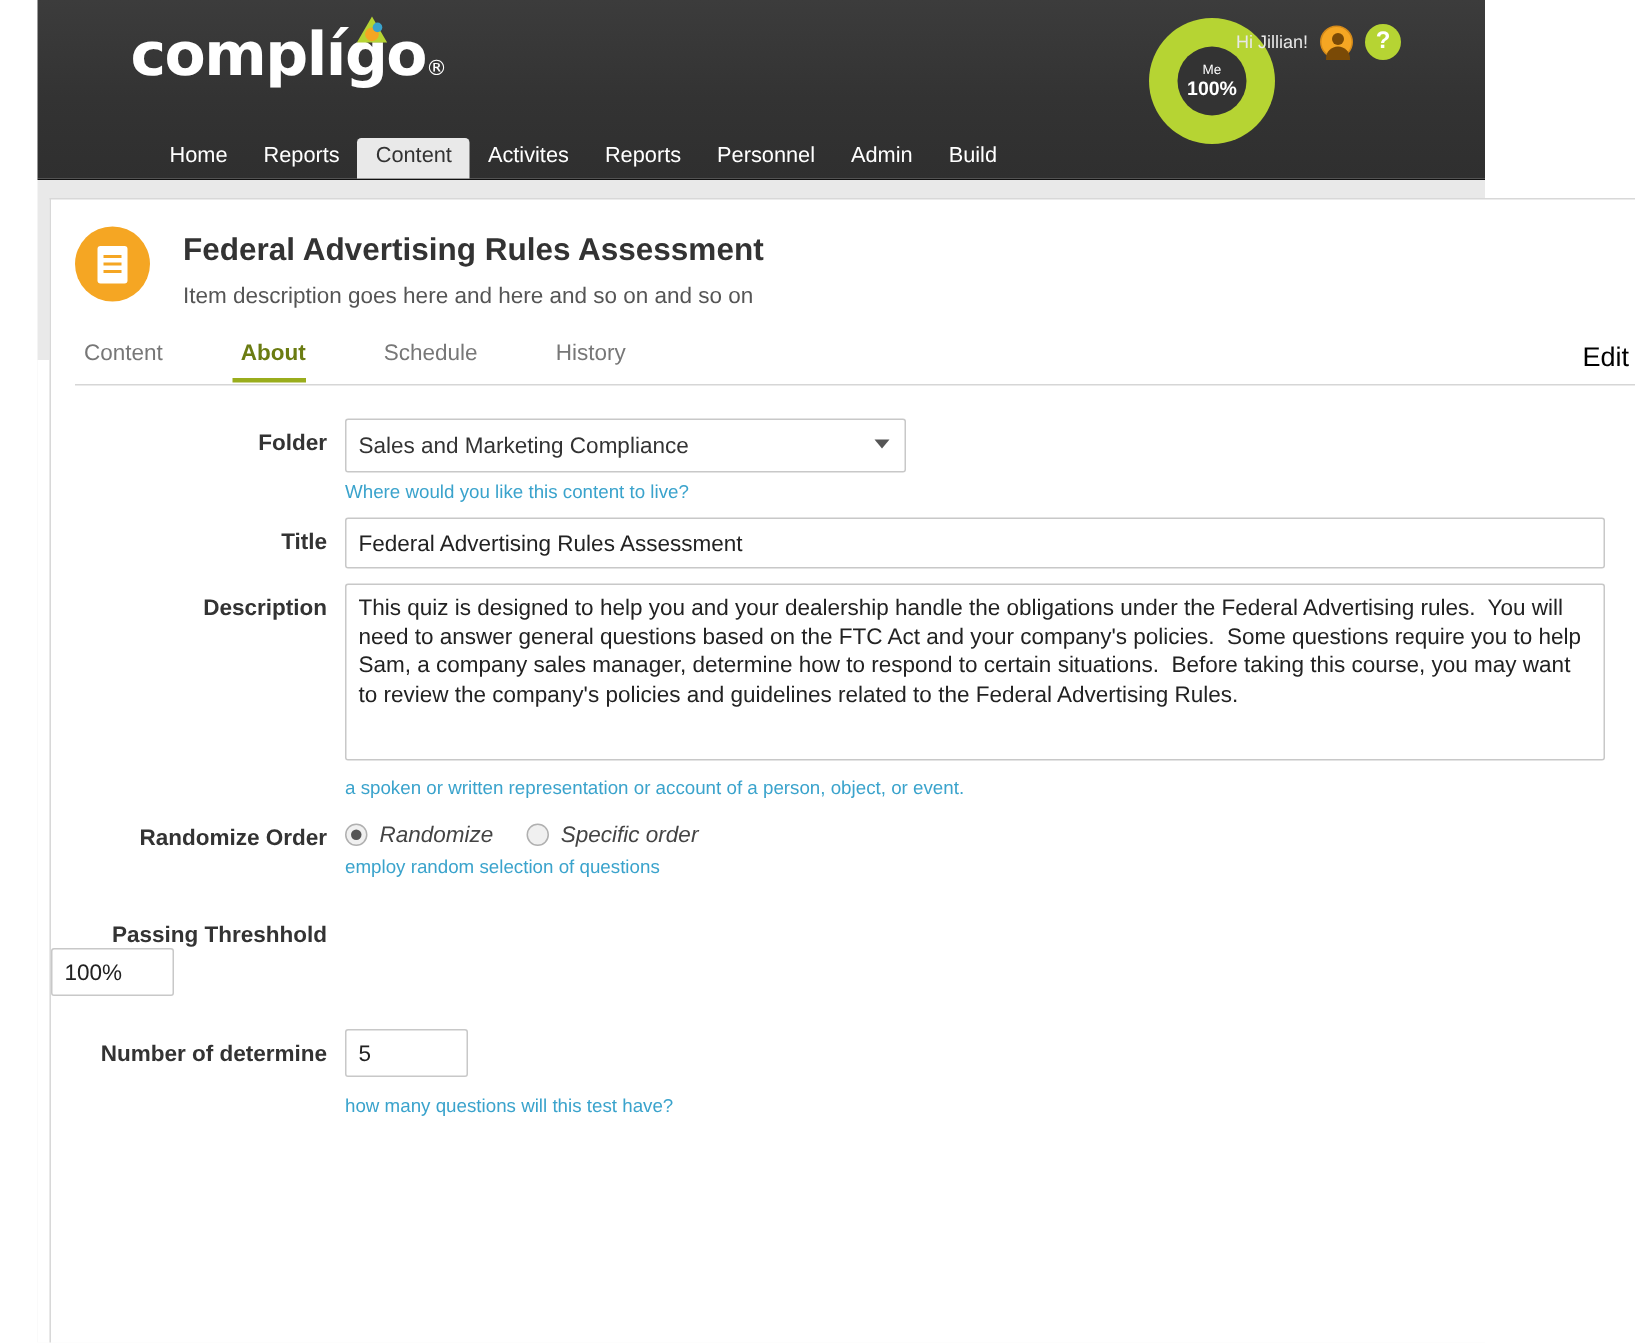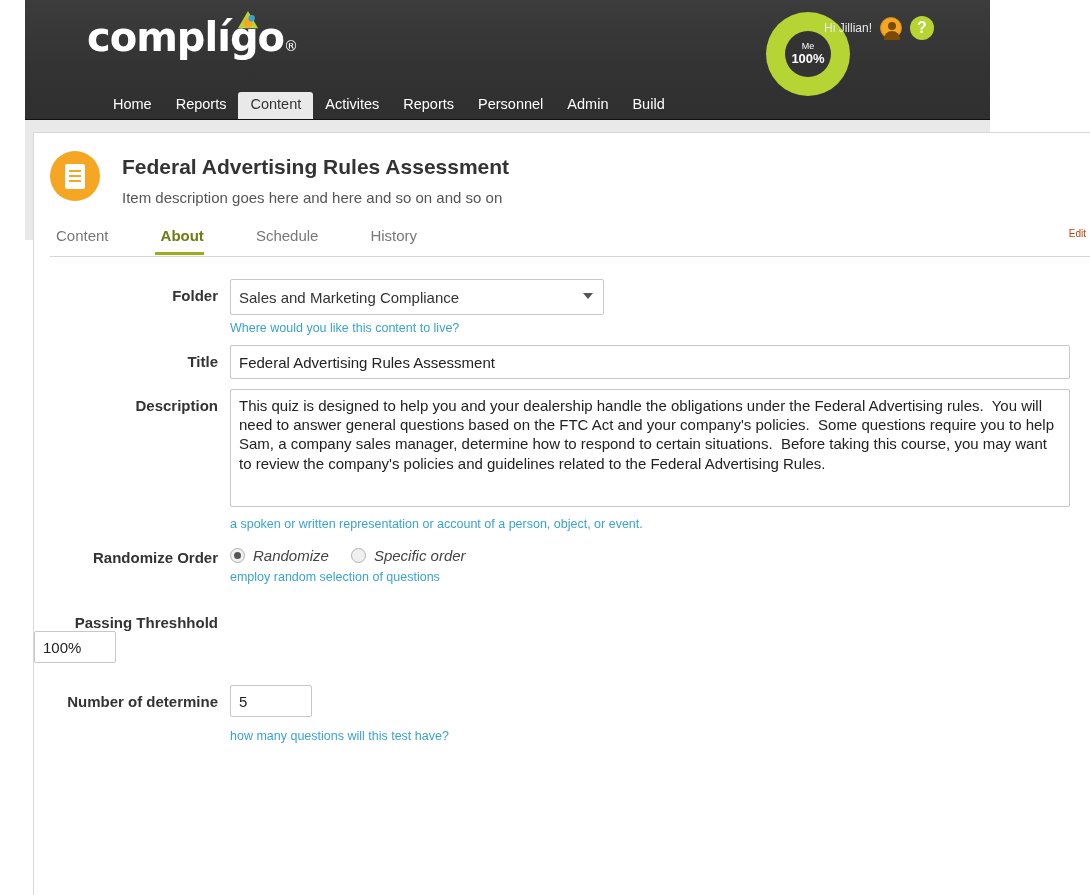--- a/index.html
+++ b/index.html
@@ -223,22 +223,22 @@
   .tab.active::after {
     content: "";
     position: absolute;
     left: 0; right: 22px; bottom: -1px;
     height: 3px;
     background: #9aad1c;
   }
   .edit-link {
     position: absolute;
     right: 4px; top: 7px;
-    color: #c2410c;
-    font-size: 10px;
+    color: #000000;
+    font-size: 18px;
     cursor: pointer;
   }
 
   
   .form {
     position: relative;
     padding: 22px 0 0 0;
   }
   .row {
     position: relative;

